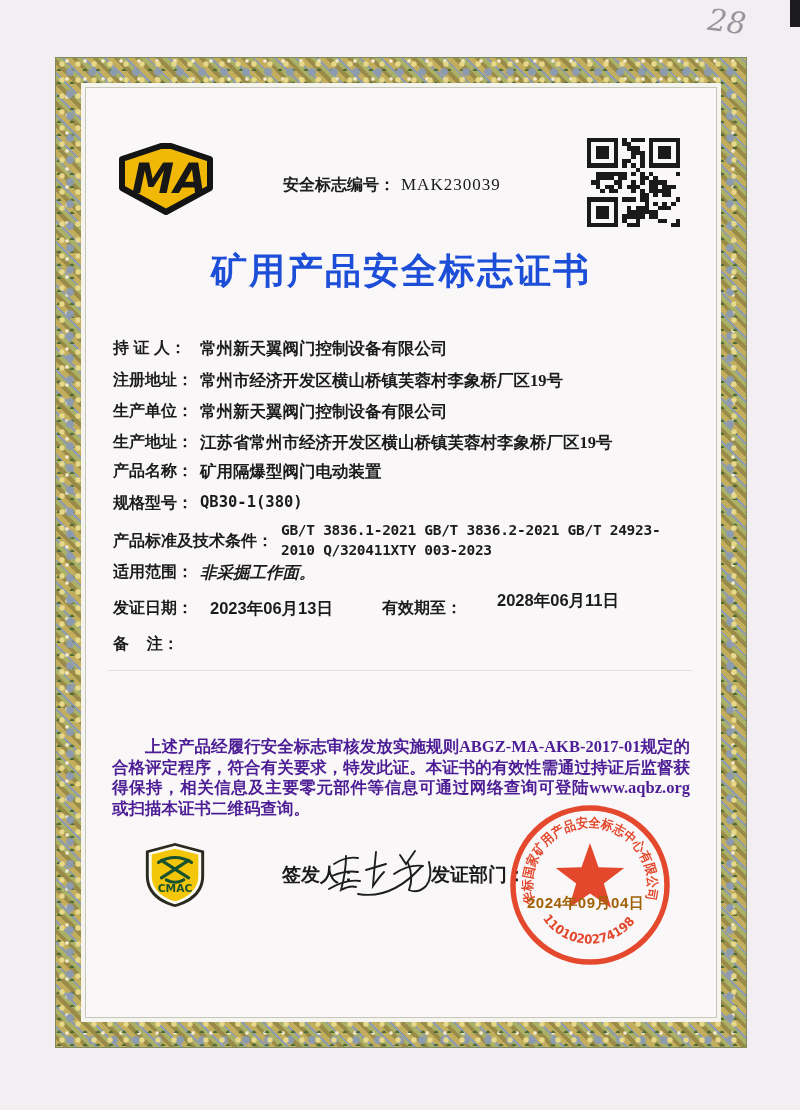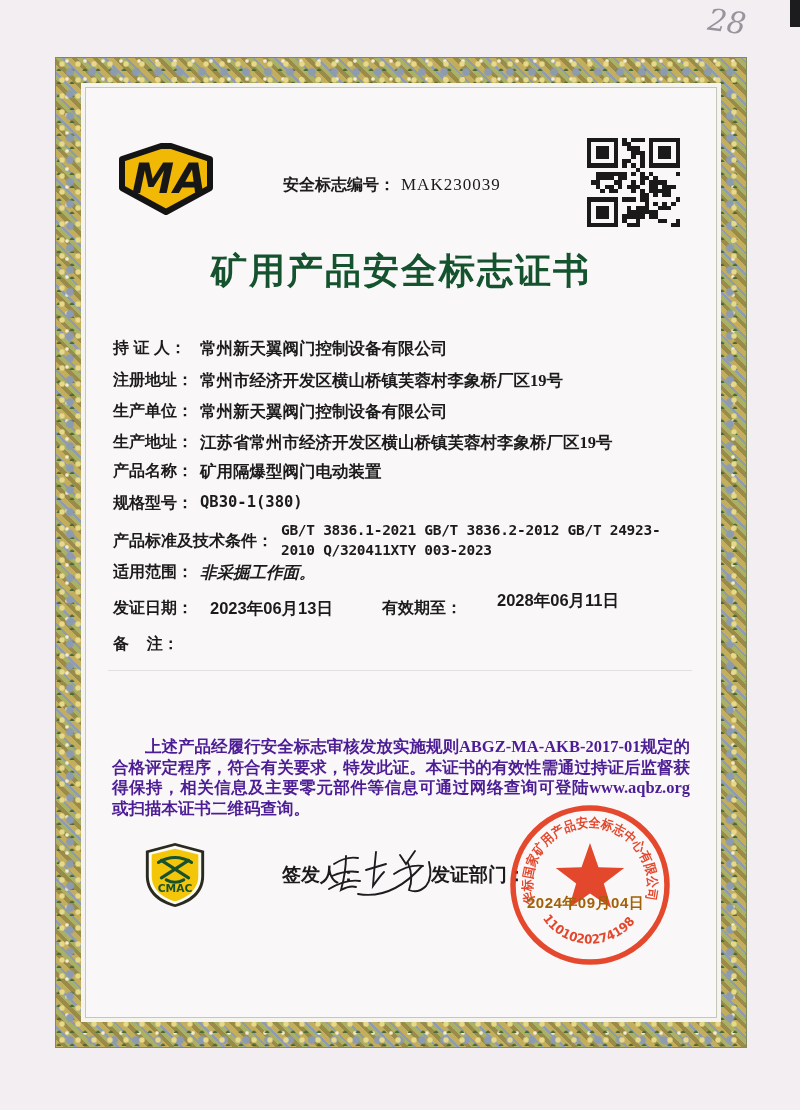--- a/index.html
+++ b/index.html
@@ -16,21 +16,21 @@
            radial-gradient(circle at 3px 13px, #4a6a35 1.5px, rgba(74,106,53,0) 3px),
            radial-gradient(circle at 11px 3px, #f3ead0 1.2px, rgba(243,234,208,0) 2.4px),
            repeating-linear-gradient(45deg, #c2ae5c 0 5px, #9a8c48 5px 9px, #aab065 9px 13px, #8f9bb0 13px 15px);
          background-size:16px 16px,22px 22px,13px 13px,18px 18px,auto;}
   .paper{width:100%;height:100%;box-sizing:border-box;background:#faf7f8;
          border:4px solid #f6f4ee;box-shadow:inset 0 0 0 1px rgba(130,140,110,.45);}
   
   .sans{font-family:"Liberation Sans","DejaVu Sans",sans-serif;}
   .mono{font-family:"DejaVu Sans Mono","Liberation Mono",monospace;}
   .title{left:81px;top:247px;width:640px;text-align:center;font-size:36px;font-weight:bold;
-         letter-spacing:2px;color:#14532d;}
+         letter-spacing:2px;color:#1d4ed8;}
   .serial{left:283px;top:175px;font-size:16px;}
   .serial .lab{font-family:"Liberation Sans","DejaVu Sans",sans-serif;font-weight:bold;}
   .serial .val{font-size:17px;letter-spacing:1px;margin-left:6px;}
   .flabel{left:113px;font-size:16px;font-weight:bold;white-space:pre;
           font-family:"Liberation Sans","DejaVu Sans",sans-serif;}
   .fvalue{left:200px;font-size:16.5px;font-weight:bold;white-space:pre;}
   .stdval{left:281px;width:420px;font-size:14.5px;line-height:19.5px;font-weight:bold;
           font-family:"DejaVu Sans Mono","Liberation Mono",monospace;letter-spacing:-0.3px;}
   .scopeval{font-style:italic;}
   .divider{left:108px;top:670px;width:584px;height:1px;background:rgba(100,120,100,.16);}
@@ -212,21 +212,21 @@
 <div class="abs fvalue" style="top:432px">江苏省常州市经济开发区横山桥镇芙蓉村李象桥厂区19号</div>
 
 <div class="abs flabel" style="top:461px">产品名称：</div>
 <div class="abs fvalue" style="top:461px">矿用隔爆型阀门电动装置</div>
 
 <div class="abs flabel" style="top:493px">规格型号：</div>
 <div class="abs fvalue mono" style="top:493px;font-size:15.5px">QB30-1(380)</div>
 
 <div class="abs flabel" style="top:531px">产品标准及技术条件：</div>
 <div class="abs stdval" style="top:521px">
-  <div>GB/T 3836.1-2021 GB/T 3836.2-2012 GB/T 24923-</div>
+  <div>GB/T 3836.1-2021 GB/T 3836.2-2021 GB/T 24923-</div>
   <div>2010 Q/320411XTY 003-2023</div>
 </div>
 
 <div class="abs flabel" style="top:562px">适用范围：</div>
 <div class="abs fvalue scopeval" style="top:562px">非采掘工作面。</div>
 
 <div class="abs flabel" style="top:598px">发证日期：</div>
 <div class="abs fvalue sans" style="left:210px;top:598px">2023年06月13日</div>
 <div class="abs flabel" style="left:382px;top:598px">有效期至：</div>
 <div class="abs fvalue sans" style="left:497px;top:590px">2028年06月11日</div>

